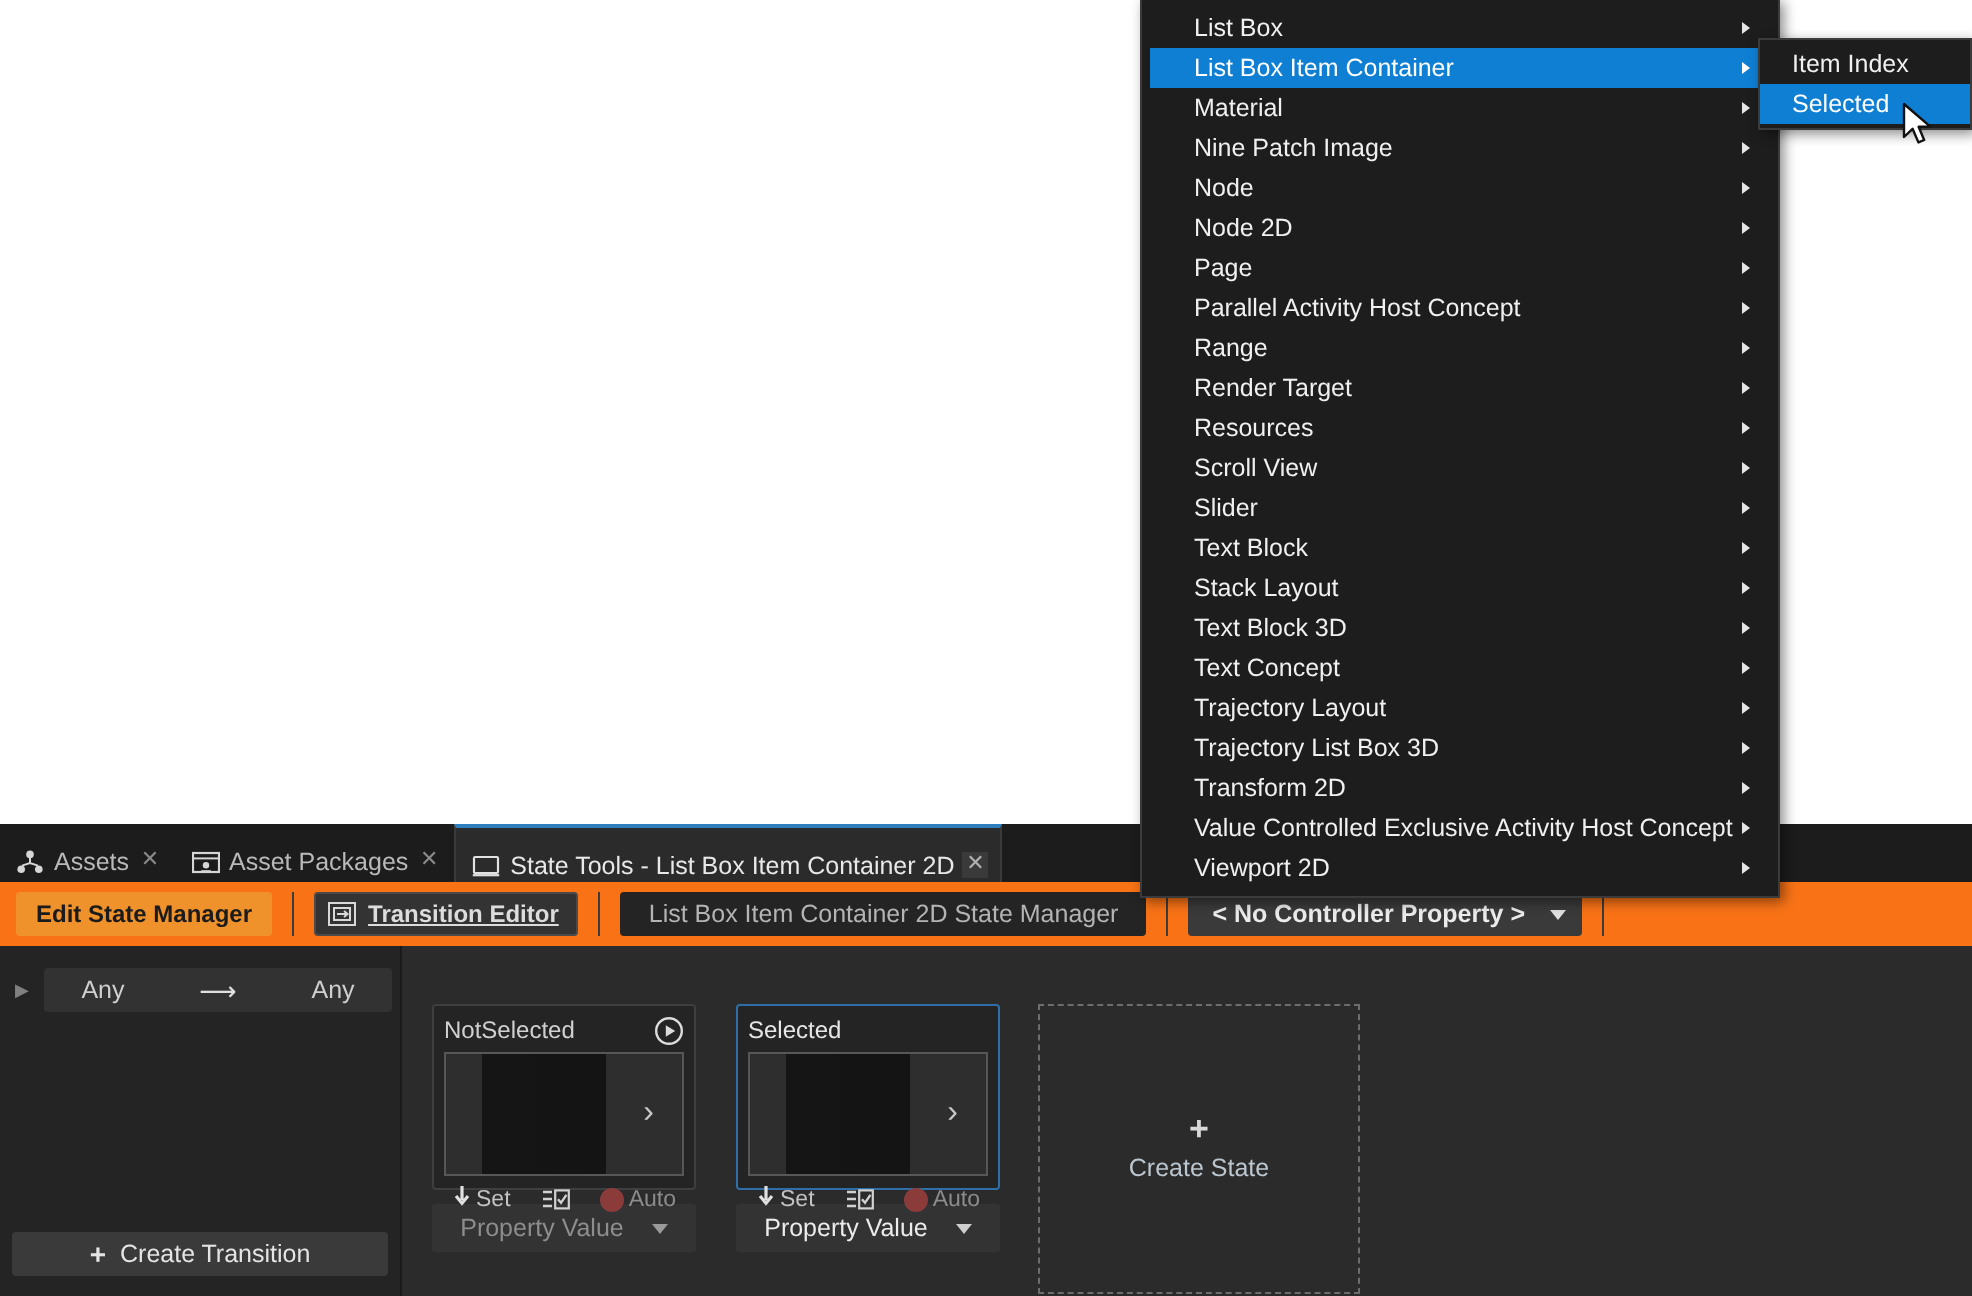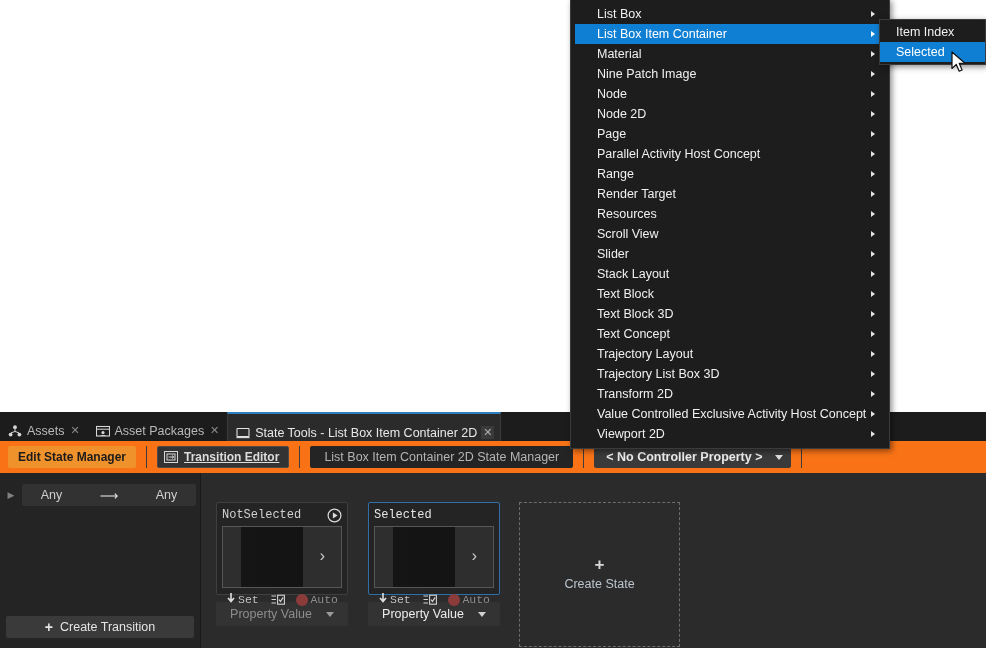--- a/index.html
+++ b/index.html
@@ -317,21 +317,20 @@
     top: 29px;
     width: 132px;
   }
   .state-box {
     background: #242424;
     border: 1px solid #3f3f3f;
     border-radius: 2px;
     padding: 4px 5px 4px 5px;
     box-sizing: border-box;
     height: 93px;
-    font-family: Liberation Mono, monospace;
   }
   .state-box.active-state { border-color: #2f6fa8; }
   .state-head {
     display: flex;
     align-items: center;
     justify-content: space-between;
     height: 16px;
     margin-bottom: 3px;
   }
   .state-title {
@@ -435,22 +434,22 @@
     <div class="menu-item"><span>Nine Patch Image</span><span class="menu-arrow"></span></div>
     <div class="menu-item"><span>Node</span><span class="menu-arrow"></span></div>
     <div class="menu-item"><span>Node 2D</span><span class="menu-arrow"></span></div>
     <div class="menu-item"><span>Page</span><span class="menu-arrow"></span></div>
     <div class="menu-item"><span>Parallel Activity Host Concept</span><span class="menu-arrow"></span></div>
     <div class="menu-item"><span>Range</span><span class="menu-arrow"></span></div>
     <div class="menu-item"><span>Render Target</span><span class="menu-arrow"></span></div>
     <div class="menu-item"><span>Resources</span><span class="menu-arrow"></span></div>
     <div class="menu-item"><span>Scroll View</span><span class="menu-arrow"></span></div>
     <div class="menu-item"><span>Slider</span><span class="menu-arrow"></span></div>
+    <div class="menu-item"><span>Text Block</span><span class="menu-arrow"></span></div>
     <div class="menu-item"><span>Stack Layout</span><span class="menu-arrow"></span></div>
-    <div class="menu-item"><span>Text Block</span><span class="menu-arrow"></span></div>
     <div class="menu-item"><span>Text Block 3D</span><span class="menu-arrow"></span></div>
     <div class="menu-item"><span>Text Concept</span><span class="menu-arrow"></span></div>
     <div class="menu-item"><span>Trajectory Layout</span><span class="menu-arrow"></span></div>
     <div class="menu-item"><span>Trajectory List Box 3D</span><span class="menu-arrow"></span></div>
     <div class="menu-item"><span>Transform 2D</span><span class="menu-arrow"></span></div>
     <div class="menu-item"><span>Value Controlled Exclusive Activity Host Concept</span><span class="menu-arrow"></span></div>
     <div class="menu-item"><span>Viewport 2D</span><span class="menu-arrow"></span></div>
   </div>
 
 <div id="submenu">

